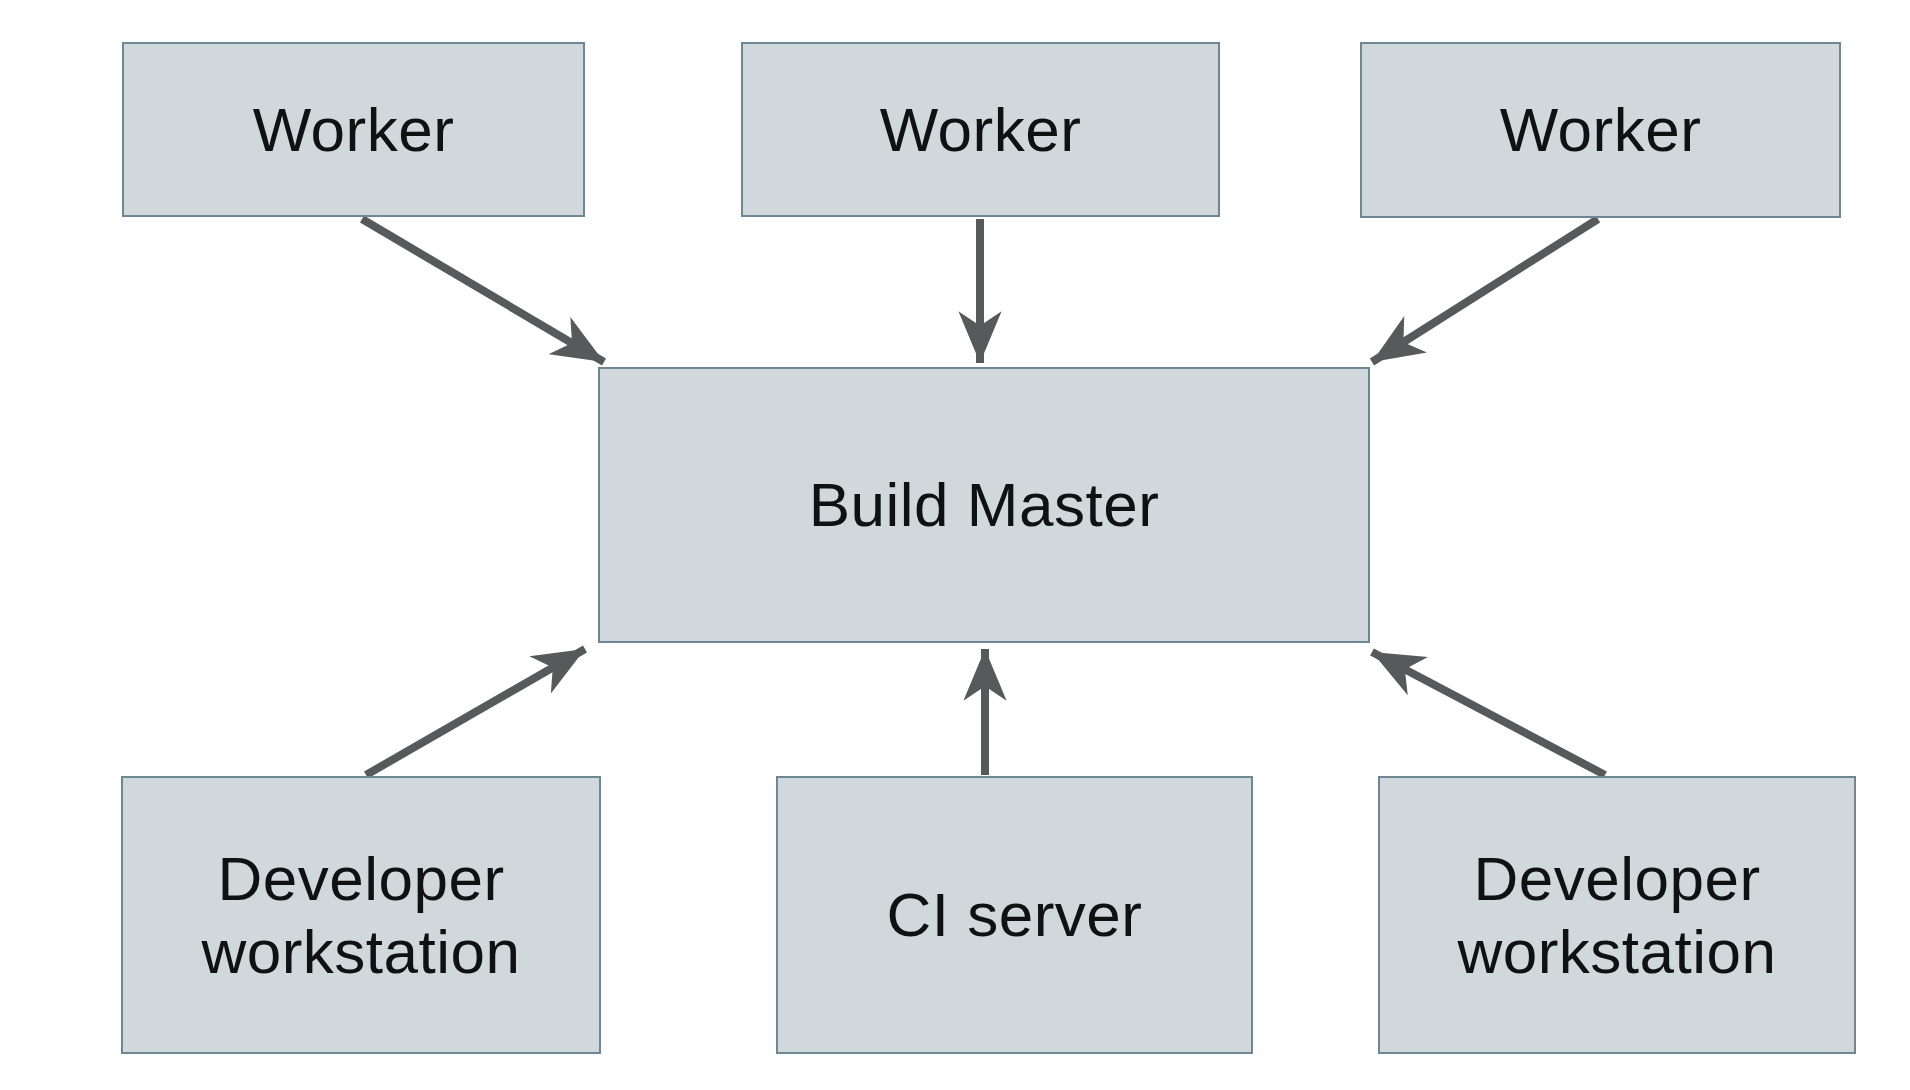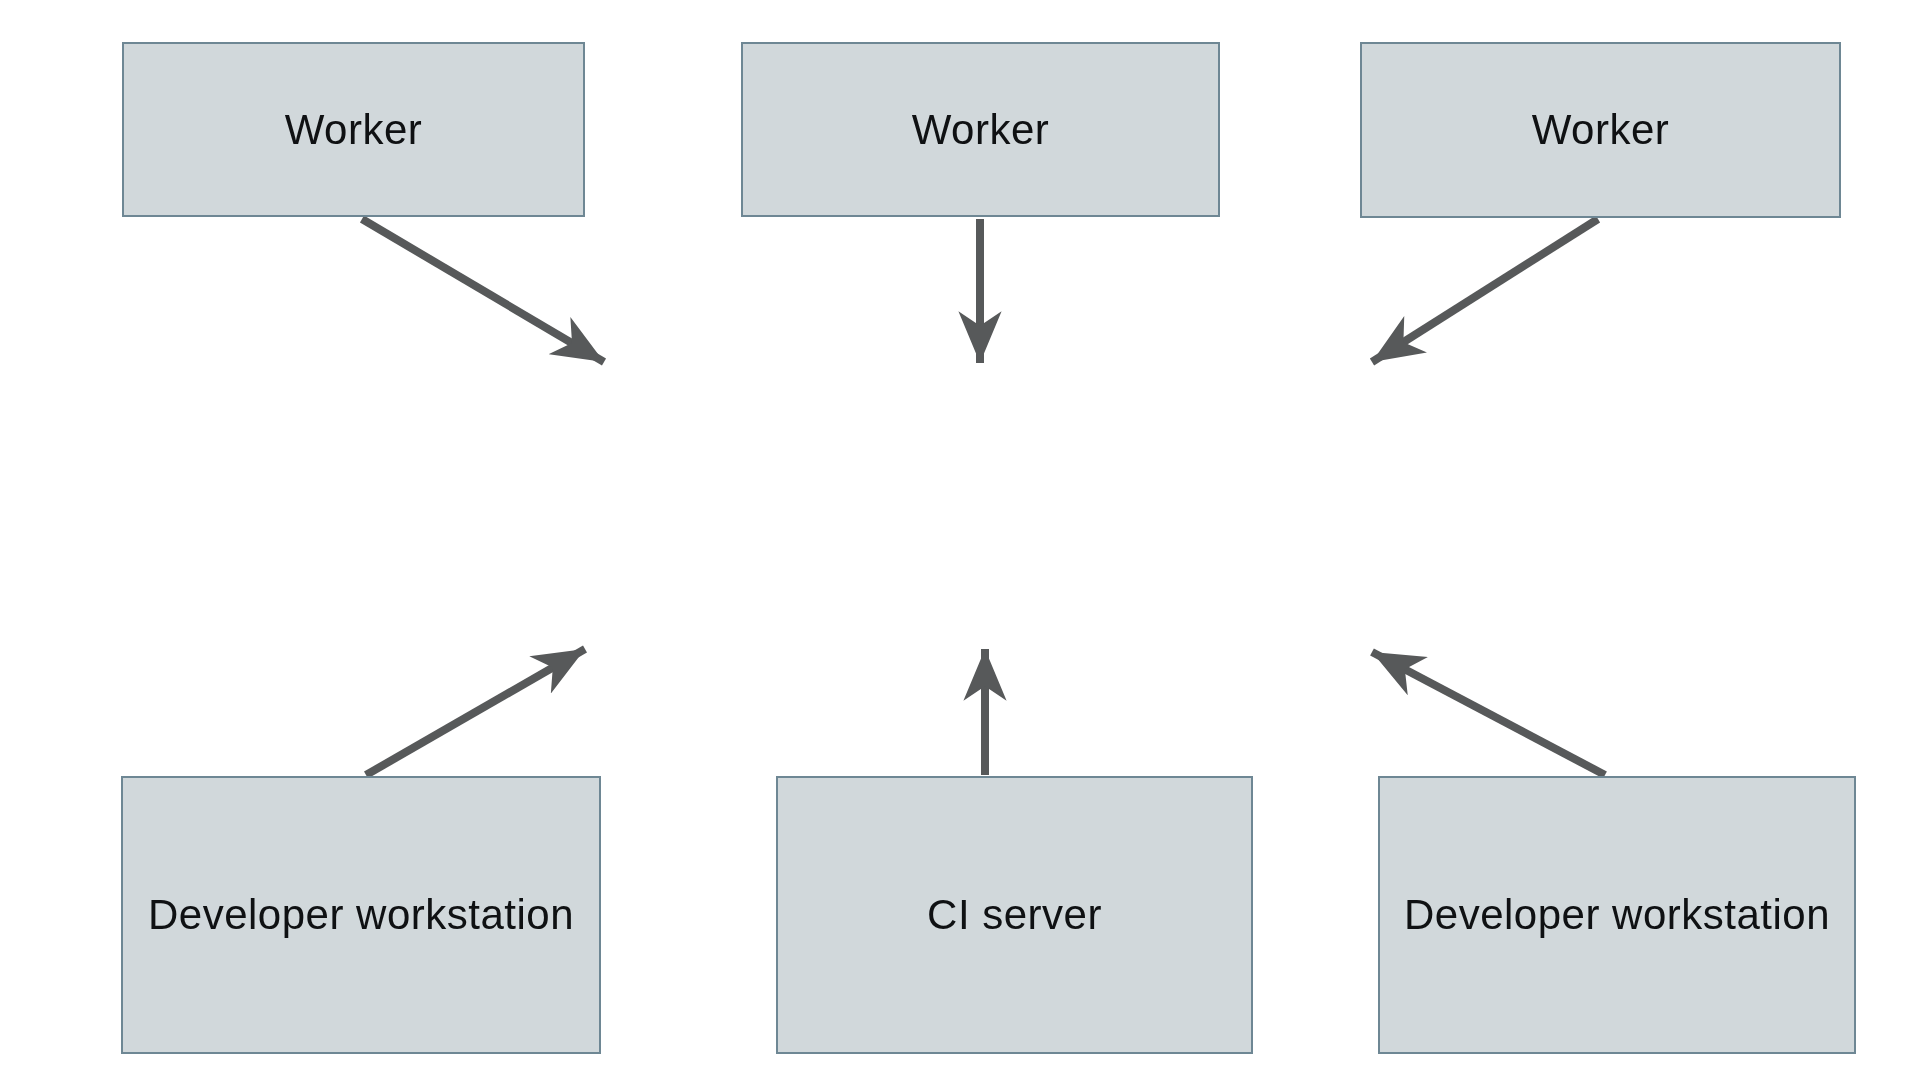--- a/index.html
+++ b/index.html
@@ -27,21 +27,21 @@
   }
   .node{
     position:absolute;
     background:var(--node-fill);
     border:2px solid var(--node-border);
     display:flex;
     align-items:center;
     justify-content:center;
     text-align:center;
     color:var(--text);
-    font-size:42px;
+    font-size:62px;
     line-height:1.18;
     letter-spacing:0.5px;
   }
   .node span{display:block;padding:0 14px;}
   
   .n-worker-1      {left:122px; top:42px;  width:463px; height:175px;}
   .n-worker-2      {left:741px; top:42px;  width:479px; height:175px;}
   .n-worker-3      {left:1360px;top:42px;  width:481px; height:176px;}
   .n-build-master  {left:598px; top:367px; width:772px; height:276px;}
   .n-dev-left      {left:121px; top:776px; width:480px; height:278px;}
@@ -72,20 +72,23 @@
   </div>
 
   <div class="node n-worker-2">
     <span>Worker</span>
   </div>
 
   <div class="node n-worker-3">
     <span>Worker</span>
   </div>
 
+  <div class="node n-build-master">
+    <span>Build Master</span>
+  </div>
 
   <div class="node n-dev-left">
     <span>Developer workstation</span>
   </div>
 
   <div class="node n-ci-server">
     <span>CI server</span>
   </div>
 
   <div class="node n-dev-right">

